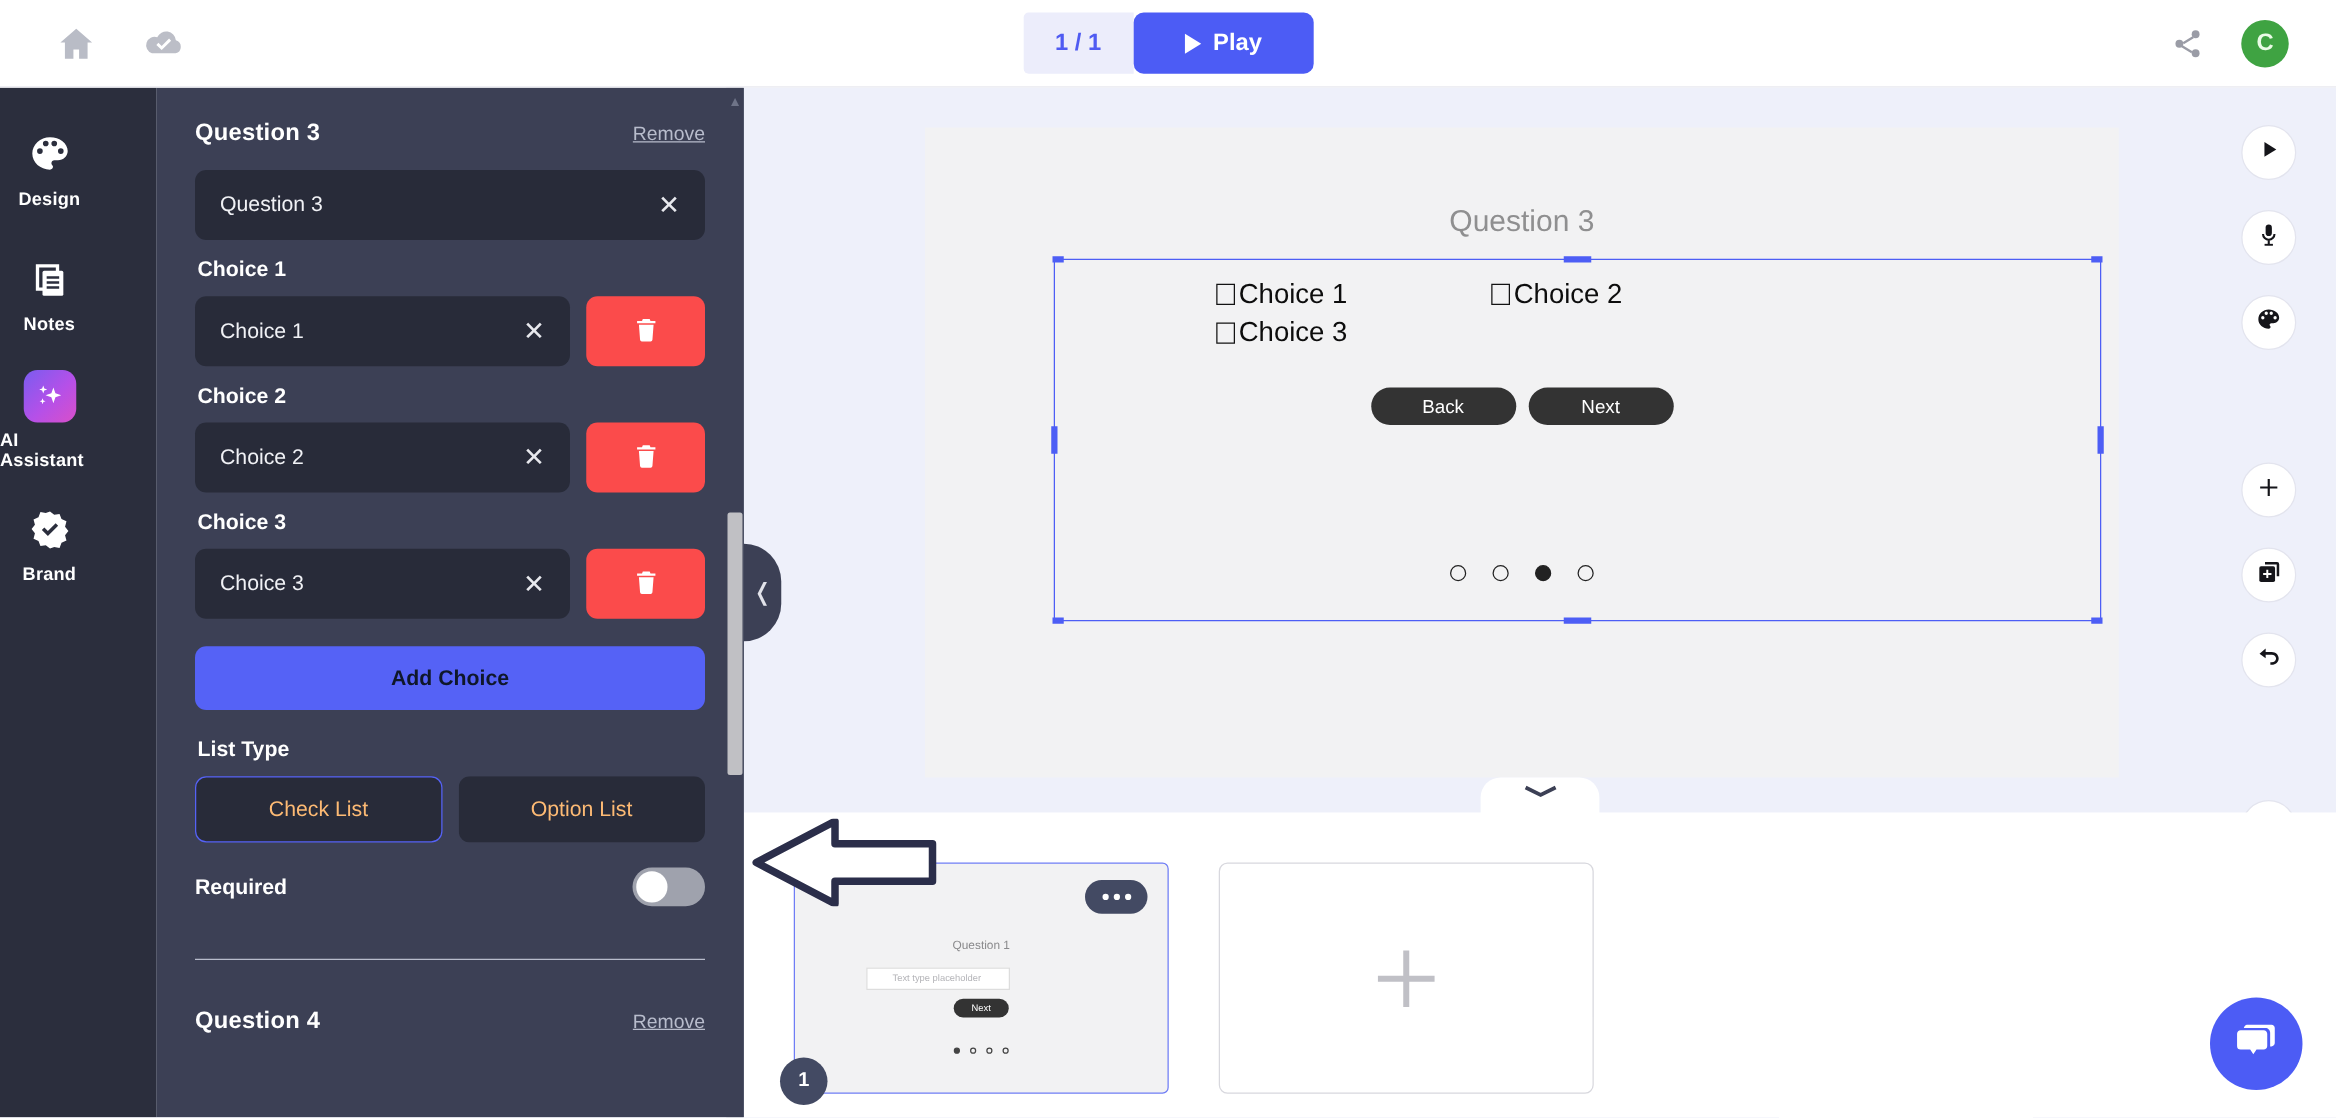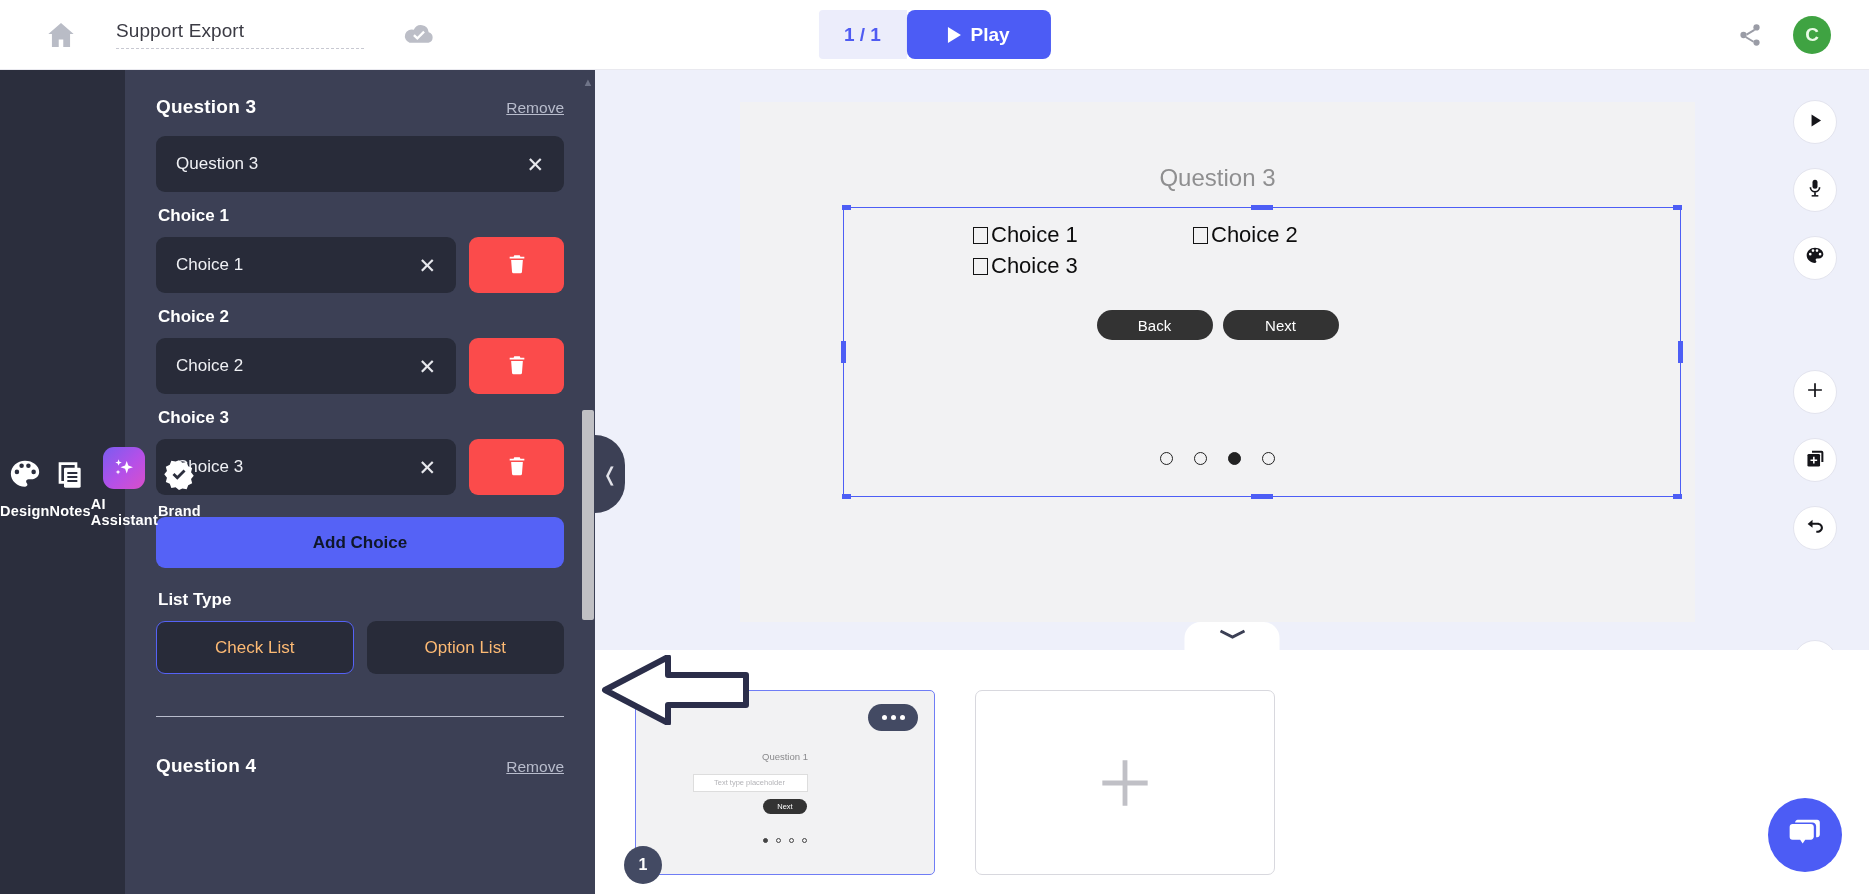--- a/index.html
+++ b/index.html
@@ -42,21 +42,21 @@
   .topbar-right { position:absolute; right:38px; display:flex; align-items:center; gap:30px; }
   .share-icon { width:26px;height:26px;color:#9a9ca6; cursor:pointer; }
   .avatar {
     width:38px;height:38px;border-radius:50%;background:#3fa342;color:#eafbe6;
     display:flex;align-items:center;justify-content:center;font-size:19px;font-weight:600; cursor:pointer;
   }
 
   
   .rail {
     position:absolute; top:70px; left:0; width:125px; height:824px;
-    background:#2b2e3d; display:flex; flex-direction:row; align-items:center;
+    background:#2b2e3d; display:flex; flex-direction:column; 
     padding-top:22px; z-index:30;
   }
   .rail-item {
     width:79px; height:88px; border-radius:9px; margin-bottom:12px;
     display:flex; flex-direction:column; align-items:center; justify-content:center; cursor:pointer;
     color:#ffffff;
   }
   .rail-item.active { background:#373b4d; }
   .rail-ic { width:38px;height:38px; display:flex;align-items:center;justify-content:center; margin-bottom:9px;}
   .rail-label { font-size:14.5px; font-weight:600; letter-spacing:.2px; }
@@ -241,23 +241,20 @@
 </head>
 <body>
 
 <div id="app">
 
   <div class="topbar">
     <div class="home-icon">
       <svg viewBox="0 0 24 24" width="32" height="32" fill="currentColor">
           <path d="M12 3 2.5 11.2h2.7V21h5.1v-5.6h3.4V21h5.1v-9.8h2.7L12 3z"></path>
         </svg>
-    </div>
-    <div class="title-wrap">
-      <span class="title-text">Support Export</span>
     </div>
     <div class="cloud-icon">
       <svg viewBox="0 0 28 22" width="34" height="26" fill="currentColor">
         <path d="M22.2 8.6A6.6 6.6 0 0 0 9.6 6.6 5.4 5.4 0 0 0 6 17.5h16a4.6 4.6 0 0 0 .2-8.9z"></path>
         <path d="M12.6 15.3 9 11.8l1.4-1.4 2.2 2.1 5-5 1.4 1.4z" fill="#fff"></path>
       </svg>
     </div>
 
     <div class="center-group">
       <div class="page-count">1 / 1</div>
@@ -386,20 +383,26 @@
       </div>
 
       <button class="add-choice">Add Choice</button>
 
       <div class="sub-label">List Type</div>
       <div class="list-type-row">
         <button class="lt-btn selected">Check List</button>
         <button class="lt-btn">Option List</button>
       </div>
 
+      <div class="req-row">
+        <span class="req-label">Required</span>
+        <div class="toggle">
+          <div class="knob"></div>
+        </div>
+      </div>
 
       <div class="panel-div"></div>
 
       <div class="q-head next">
         <h2>Question 4</h2>
         <span class="remove-link">Remove</span>
       </div>
     </div>
 
     <div class="panel-scroll">

